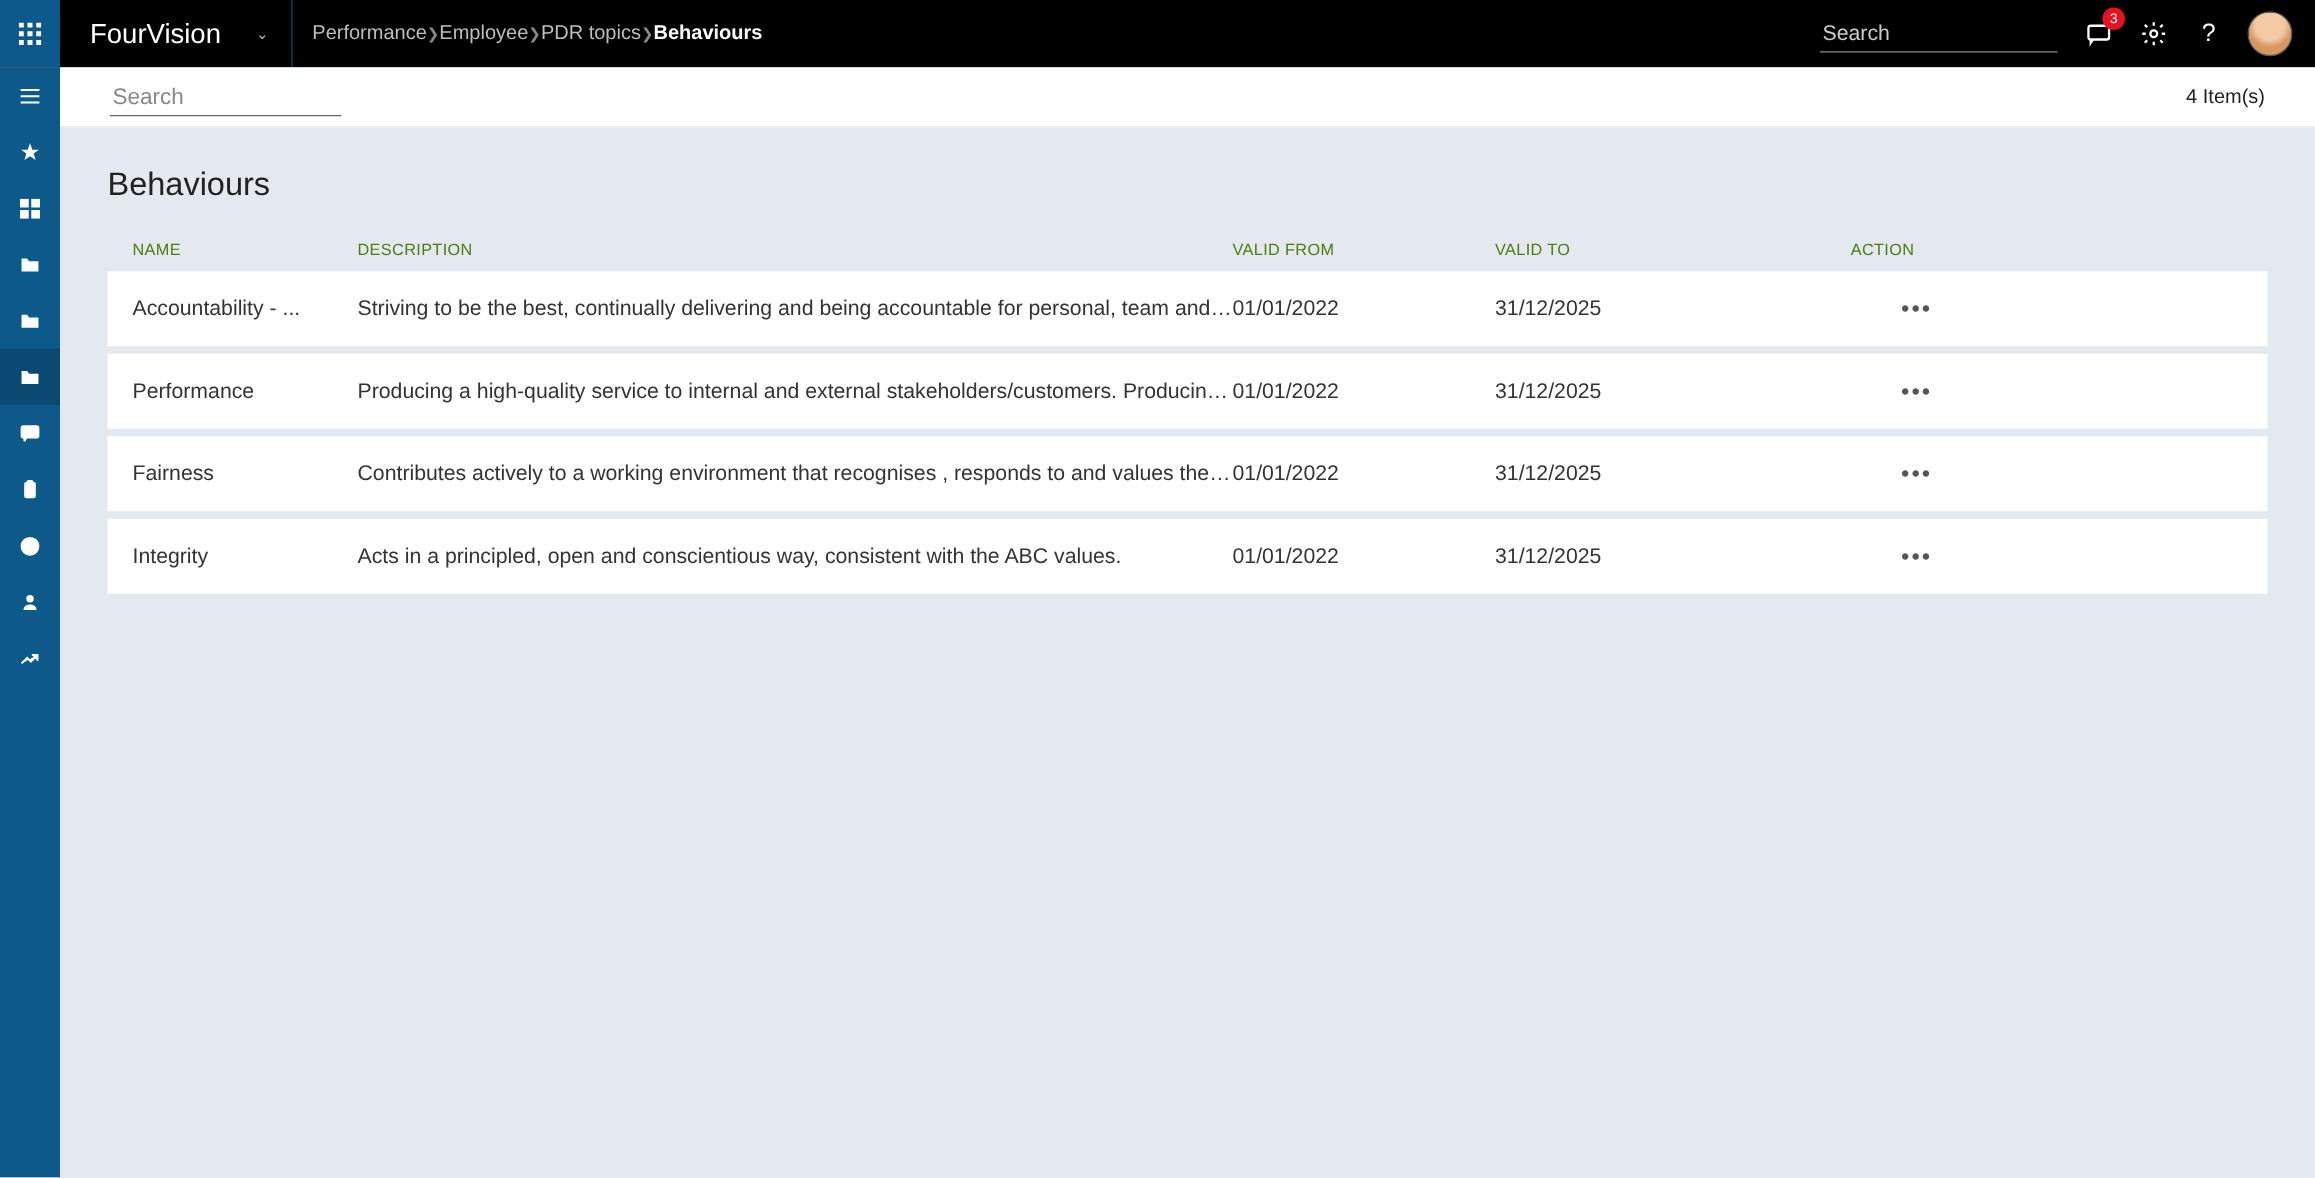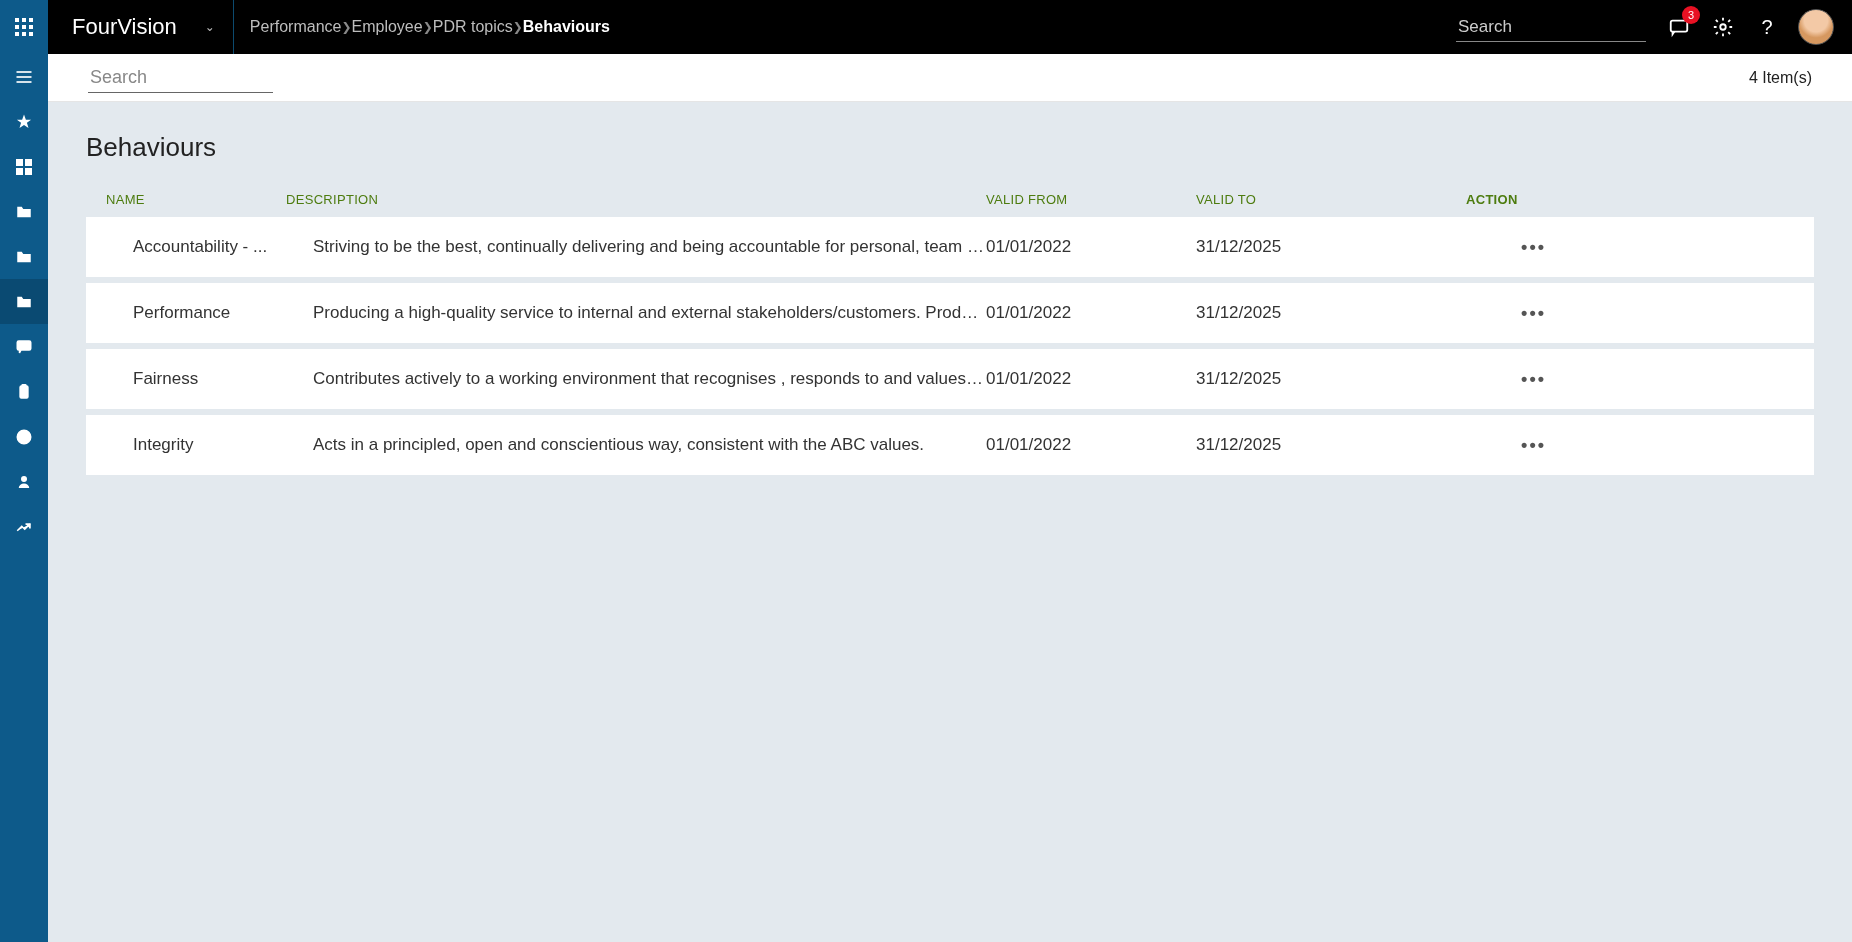--- a/index.html
+++ b/index.html
@@ -105,27 +105,27 @@
   .thead, .trow {
     display: grid;
     grid-template-columns: 180px 700px 210px 270px 80px;
     align-items: center;
     padding: 0 20px;
   }
   .thead {
     height: 36px; font-size: 13px; color: #4d7c0f; letter-spacing: 0.3px;
   }
   .thead .th { text-transform: uppercase; }
-  .th-action { text-align: left; font-weight: bold; }
+  .th-action { text-align: center; }
   .tbody .trow {
     background: #fff; height: 60px; margin-bottom: 6px;
     font-size: 17px; color: #333;
   }
   .td-name, .td-desc {
-    white-space: nowrap; overflow: hidden; text-overflow: ellipsis; margin-left: 27px;
+    white-space: nowrap; overflow: hidden; text-overflow: ellipsis;
   }
   .td-action {
     text-align: right; color: #555; font-size: 18px; cursor: pointer;
     letter-spacing: 2px; font-weight: bold;
   }
 </style>
 </head>
 <body>
 
 <div class="top-header">

